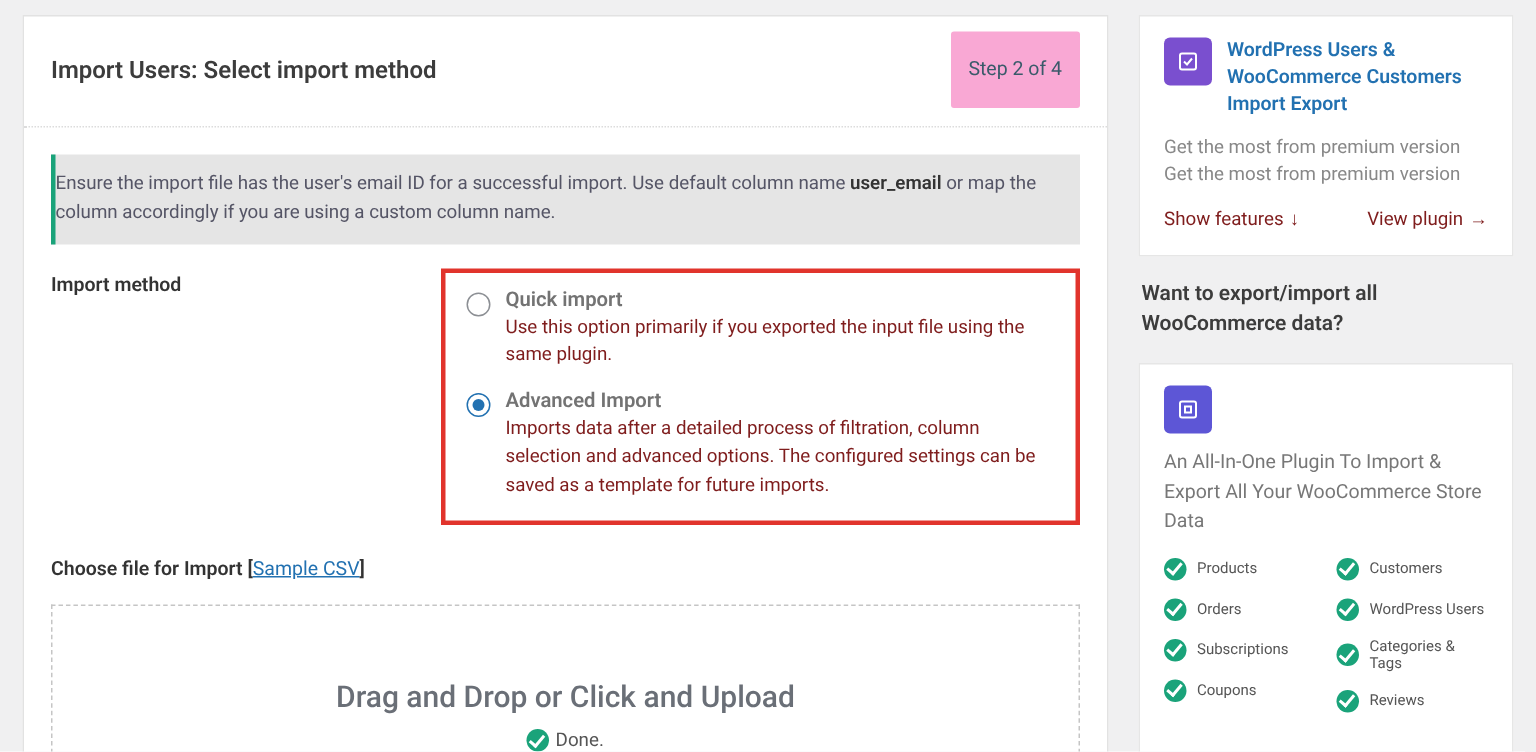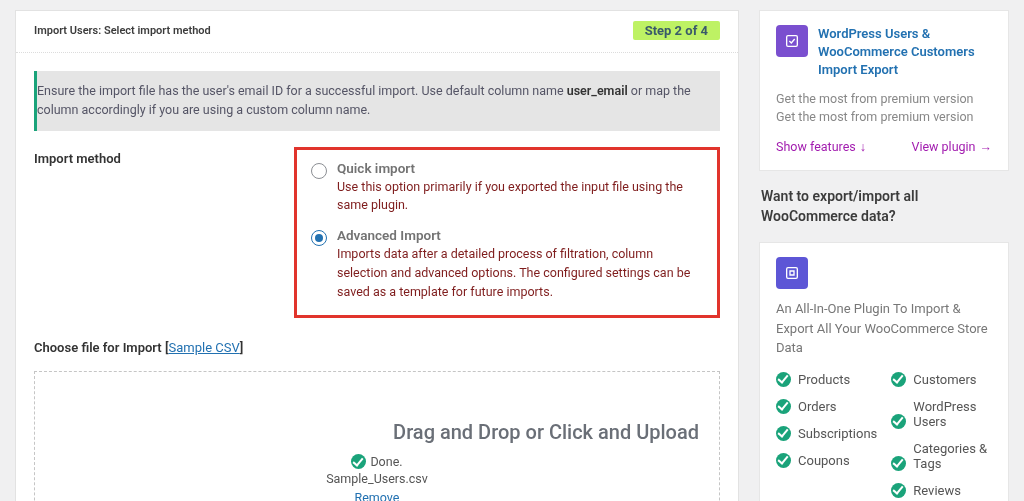--- a/index.html
+++ b/index.html
@@ -2,22 +2,22 @@
 <html><head>
   <meta charset="utf-8">
   <style>
     * { box-sizing: border-box; margin: 0; padding: 0; }
     body { font-family: -apple-system, BlinkMacSystemFont, "Segoe UI", Roboto, Helvetica, Arial, sans-serif; font-size: 13px; color: #3c434a; background: #f0f0f1; width: 1024px; height: 501px; overflow: hidden; }
     .layout { display: flex; gap: 20px; padding: 10px 15px 0 15px; }
     .main { flex: 1; background: #fff; border: 1px solid #e2e2e2; }
     .side { width: 250px; display: flex; flex-direction: column; gap: 16px; }
 
     .header { display: flex; align-items: center; justify-content: space-between; padding: 10px 18px 12px 18px; border-bottom: 1px dotted #dcdcdc; }
-    .title { font-size: 11px; font-weight: 600; color: #3c3c3c; }
-    .step-badge { background: #bef264; color: #3a5a6a; padding: 2px 12px; font-size: 13px; font-weight: 700; border-radius: 2px; }
+    .title { font-size: 16px; font-weight: 600; color: #3c3c3c; }
+    .step-badge { background: #f9a8d4; color: #3a5a6a; padding: 18px 12px; font-size: 13px; font-weight: 400; border-radius: 2px; }
 
     .notice { margin: 18px 18px 16px 18px; background: #e5e5e5; border-left: 3px solid #1aa37a; padding: 11px 0; font-size: 12.5px; line-height: 1.5; color: #556; }
     .notice b { font-weight: 600; color: #333; }
 
     .row { display: flex; padding: 0 18px; margin-bottom: 22px; }
     .row-label { width: 260px; font-size: 13px; font-weight: 600; color: #333; padding-top: 4px; }
     .row-content { flex: 1; }
 
     .methods-box { border: 3px solid #e1342c; padding: 10px 14px 14px 14px; }
     .radio-item { display: flex; align-items: flex-start; gap: 10px; margin-bottom: 12px; }
@@ -26,44 +26,44 @@
     .radio-circle.selected { border-color: #2271b1; }
     .radio-dot { width: 8px; height: 8px; border-radius: 50%; background: #2271b1; }
     .radio-body .r-title { font-weight: 600; font-size: 13.5px; color: #737373; margin-bottom: 2px; }
     .radio-body .r-desc { font-size: 12.5px; color: #7f1d1d; line-height: 1.5; }
 
     .choose-label { font-size: 13px; font-weight: 600; color: #333; }
     .sample-link { color: #2271b1; text-decoration: underline; font-weight: 400; cursor: pointer; }
     .bracket { color: #333; font-weight: 600; }
 
     .dropzone { margin: 16px 18px 20px 18px; border: 1px dashed #c5c5c5; padding: 48px 20px 40px 20px; text-align: center; }
-    .dz-title { font-size: 20px; font-weight: 500; color: #6a6f77; margin-bottom: 10px; text-align: right; }
+    .dz-title { font-size: 20px; font-weight: 500; color: #6a6f77; margin-bottom: 10px; }
     .dz-done-row { display: flex; align-items: center; justify-content: center; gap: 4px; font-size: 12.5px; color: #555; margin-bottom: 2px; }
     .check-ic { width: 15px; height: 15px; border-radius: 50%; background: #1aa37a; position: relative; display: inline-block; }
     .check-ic::after { content: ""; position: absolute; left: 4px; top: 1.5px; width: 4px; height: 8px; border: solid #fff; border-width: 0 2px 2px 0; transform: rotate(40deg); }
     .dz-file { font-size: 12.5px; color: #555; margin-bottom: 4px; }
     .dz-remove { font-size: 12.5px; color: #2271b1; cursor: pointer; }
 
     .card { background: #fff; border: 1px solid #e6e6e6; padding: 14px 16px 16px 16px; }
     .card-head { display: flex; gap: 10px; margin-bottom: 10px; }
     .plugin-icon { width: 32px; height: 32px; border-radius: 4px; display: flex; align-items: center; justify-content: center; flex-shrink: 0; }
     .icon1 { background: #7a4fcf; }
     .icon2 { background: #5d56d6; }
     .plugin-glyph { width: 16px; height: 16px; }
     .card-title { font-size: 13px; font-weight: 600; color: #2271b1; line-height: 1.4; }
     .card-desc { font-size: 12.5px; color: #888; line-height: 1.5; margin-bottom: 12px; }
     .card-links { display: flex; justify-content: space-between; font-size: 12.5px; }
-    .card-links a { color: #a21caf; text-decoration: none; display: inline-flex; align-items: flex-end; gap: 4px; cursor: pointer; }
+    .card-links a { color: #7f1d1d; text-decoration: none; display: inline-flex; align-items: flex-end; gap: 4px; cursor: pointer; }
 
     .side-section-title { font-size: 14px; font-weight: 600; color: #3c3c3c; line-height: 1.4; margin: 0 2px; }
 
     .card2-desc { font-size: 13px; color: #777; line-height: 1.5; margin-top: 10px; margin-bottom: 14px; }
     .features { display: flex; gap: 14px; margin-bottom: 16px; }
     .fcol { flex: 1; display: flex; flex-direction: column; gap: 12px; }
-    .fitem { display: flex; align-items: flex-end; gap: 7px; font-size: 13px; color: #555; }
+    .fitem { display: flex; align-items: center; gap: 7px; font-size: 10px; color: #555; }
     .fcheck { width: 15px; height: 15px; border-radius: 50%; background: #1aa37a; position: relative; flex-shrink: 0; }
     .fcheck::after { content: ""; position: absolute; left: 4px; top: 1.5px; width: 4px; height: 8px; border: solid #fff; border-width: 0 2px 2px 0; transform: rotate(40deg); }
     .card-title-2 { font-size: 13.5px; font-weight: 600; color: #333; line-height: 1.35; }
 
     .arrow-down, .arrow-right { display: inline-block; }
   </style>
 </head>
 <body>
 
 <div class="layout">

